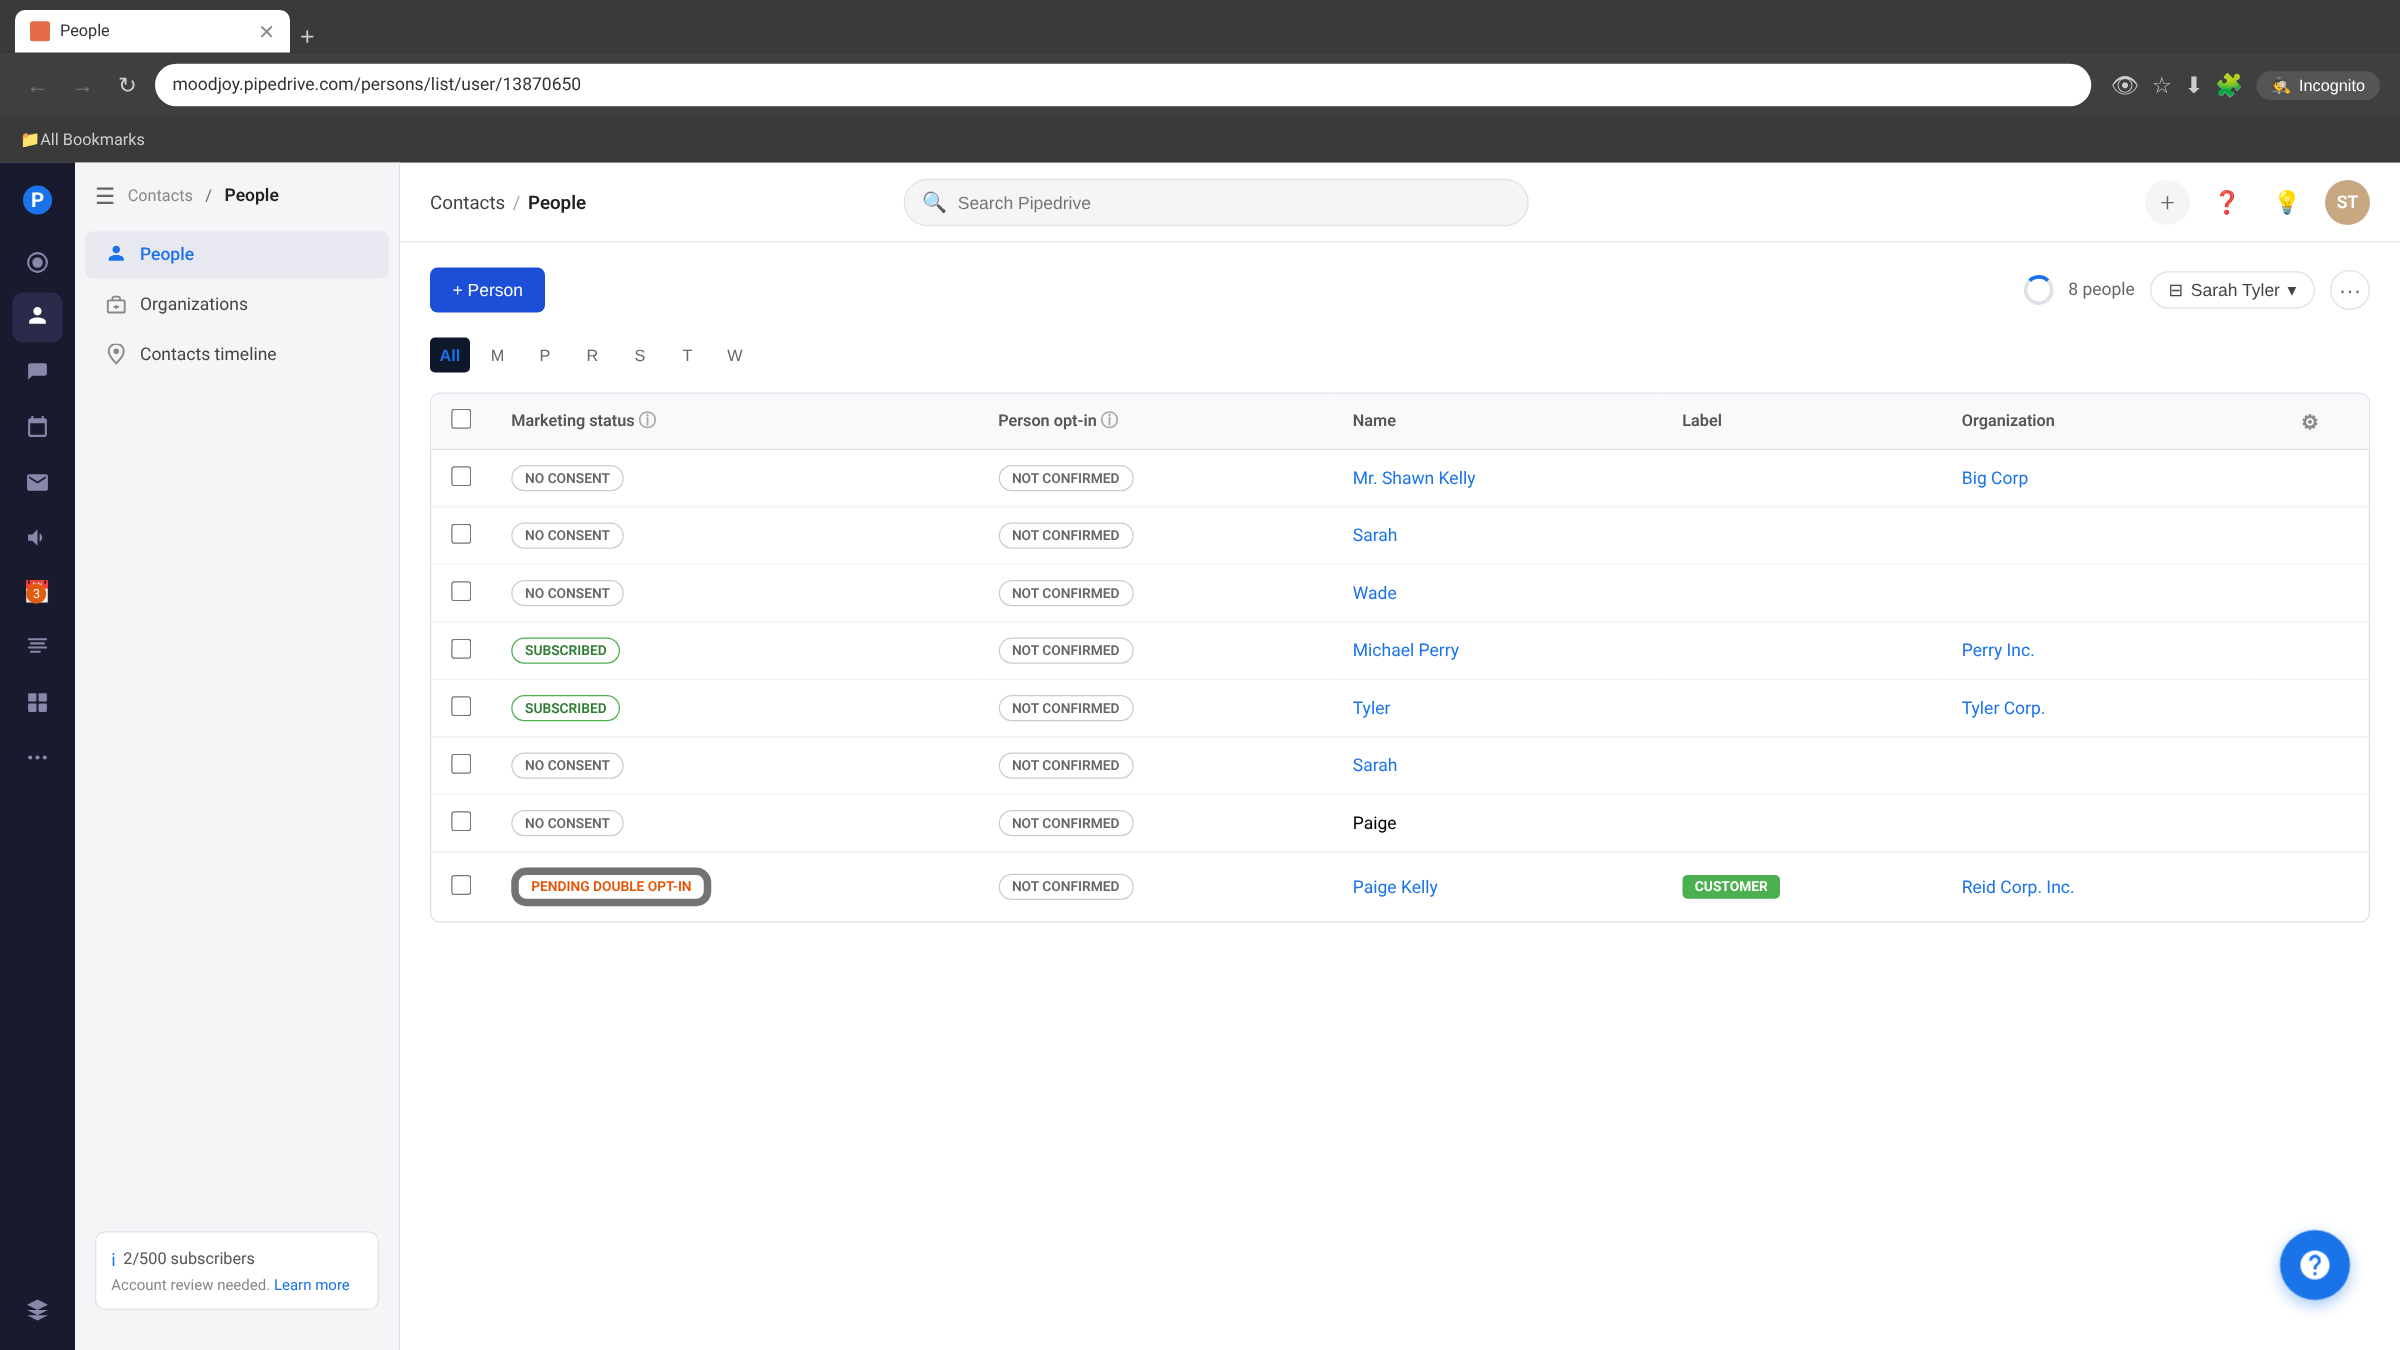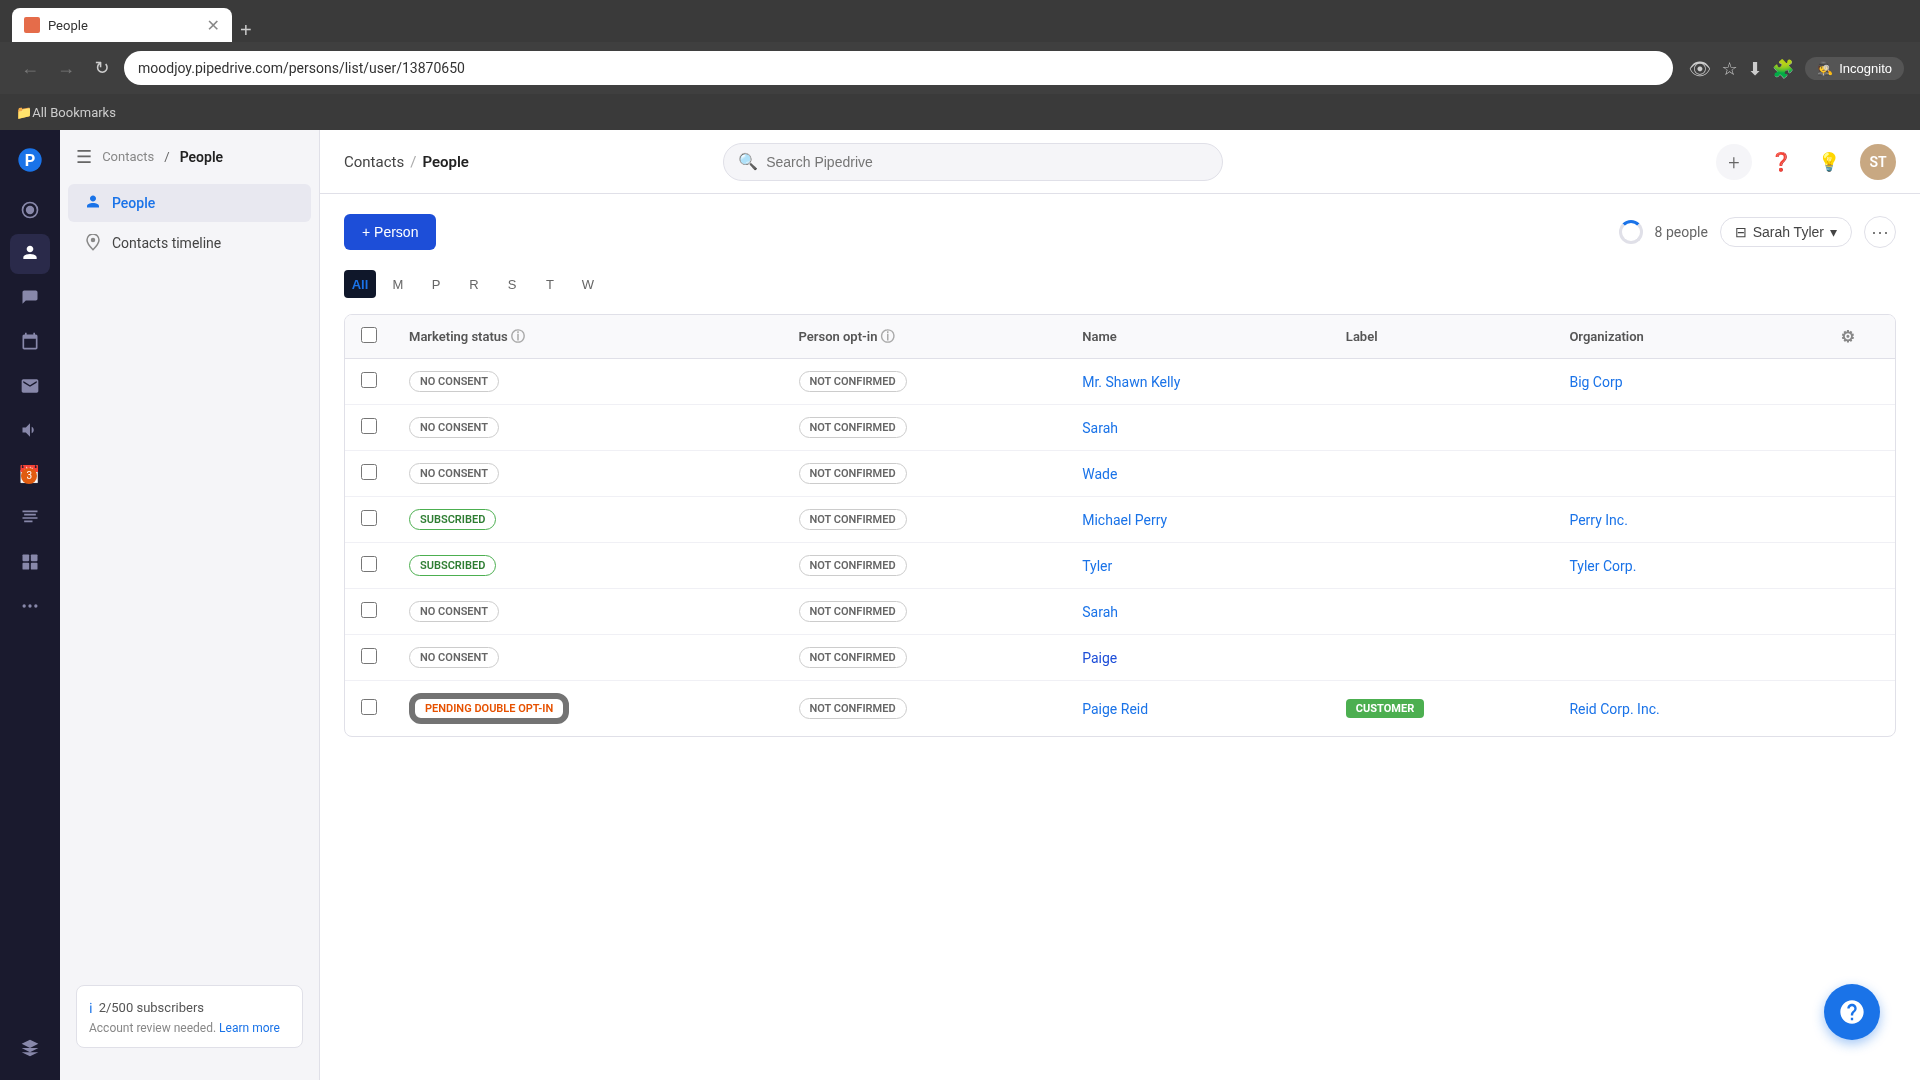--- a/index.html
+++ b/index.html
@@ -213,20 +213,29 @@
       <span class="sidebar-title">Contacts</span>
       <span style="color:#666;font-size:13px;">/</span>
       <span style="font-size:14px;font-weight:600;color:#222;">People</span>
     </div>
 
     <div class="sidebar-item active">
       <svg width="18" height="18" viewBox="0 0 24 24" fill="#1a73e8">
           <path d="M12 2C9.8 2 8 3.8 8 6s1.8 4 4 4 4-1.8 4-4-1.8-4-4-4zm0 10c-4.4 0-8 1.8-8 4v2h16v-2c0-2.2-3.6-4-8-4z"></path>
         </svg>
       <span>People</span>
+    </div>
+    <div class="sidebar-item">
+      <svg width="18" height="18" viewBox="0 0 24 24" fill="#888">
+          <rect x="3" y="7" width="18" height="13" rx="1" fill="none" stroke="#888" stroke-width="2"></rect>
+          <path d="M8 7V5c0-1.1.9-2 2-2h4c1.1 0 2 .9 2 2v2" fill="none" stroke="#888" stroke-width="2"></path>
+          <line x1="12" y1="12" x2="12" y2="16" stroke="#888" stroke-width="2"></line>
+          <line x1="9" y1="14" x2="15" y2="14" stroke="#888" stroke-width="2"></line>
+        </svg>
+      <span>Organizations</span>
     </div>
     <div class="sidebar-item">
       <svg width="18" height="18" viewBox="0 0 24 24" fill="none" stroke="#888" stroke-width="2">
           <path d="M12 21C12 21 4 13 4 8a8 8 0 0116 0c0 5-8 13-8 13z"></path>
           <circle cx="12" cy="8" r="2" fill="#888"></circle>
         </svg>
       <span>Contacts timeline</span>
     </div>
 
     <div class="sidebar-bottom">
@@ -432,38 +441,38 @@
               <tr>
     <td>
       <input type="checkbox" class="checkbox" style="">
     </td>
     <td>
       <span class="badge-no-consent">NO CONSENT</span>
     </td>
     <td>
       <span class="badge-not-confirmed">NOT CONFIRMED</span>
     </td>
-    <td style="color:#1d4ed8;cursor:pointer;">Paige</td>
+    <td style="color:#000000;cursor:pointer;">Paige</td>
     <td>
       
     </td>
     <td style="color:#1a73e8;cursor:pointer;"></td>
     <td></td>
   </tr>
               <tr>
     <td>
       <input type="checkbox" class="checkbox" style="">
     </td>
     <td>
       <span class="badge-pending">PENDING DOUBLE OPT-IN</span>
     </td>
     <td>
       <span class="badge-not-confirmed">NOT CONFIRMED</span>
     </td>
-    <td style="color:#1a73e8;cursor:pointer;">Paige Reid</td>
+    <td style="color:#1a73e8;cursor:pointer;">Paige Kelly</td>
     <td>
       <span class="label-customer">CUSTOMER</span>
     </td>
     <td style="color:#1a73e8;cursor:pointer;">Reid Corp. Inc.</td>
     <td></td>
   </tr>
             </tbody>
         </table>
       </div>
     </div>

